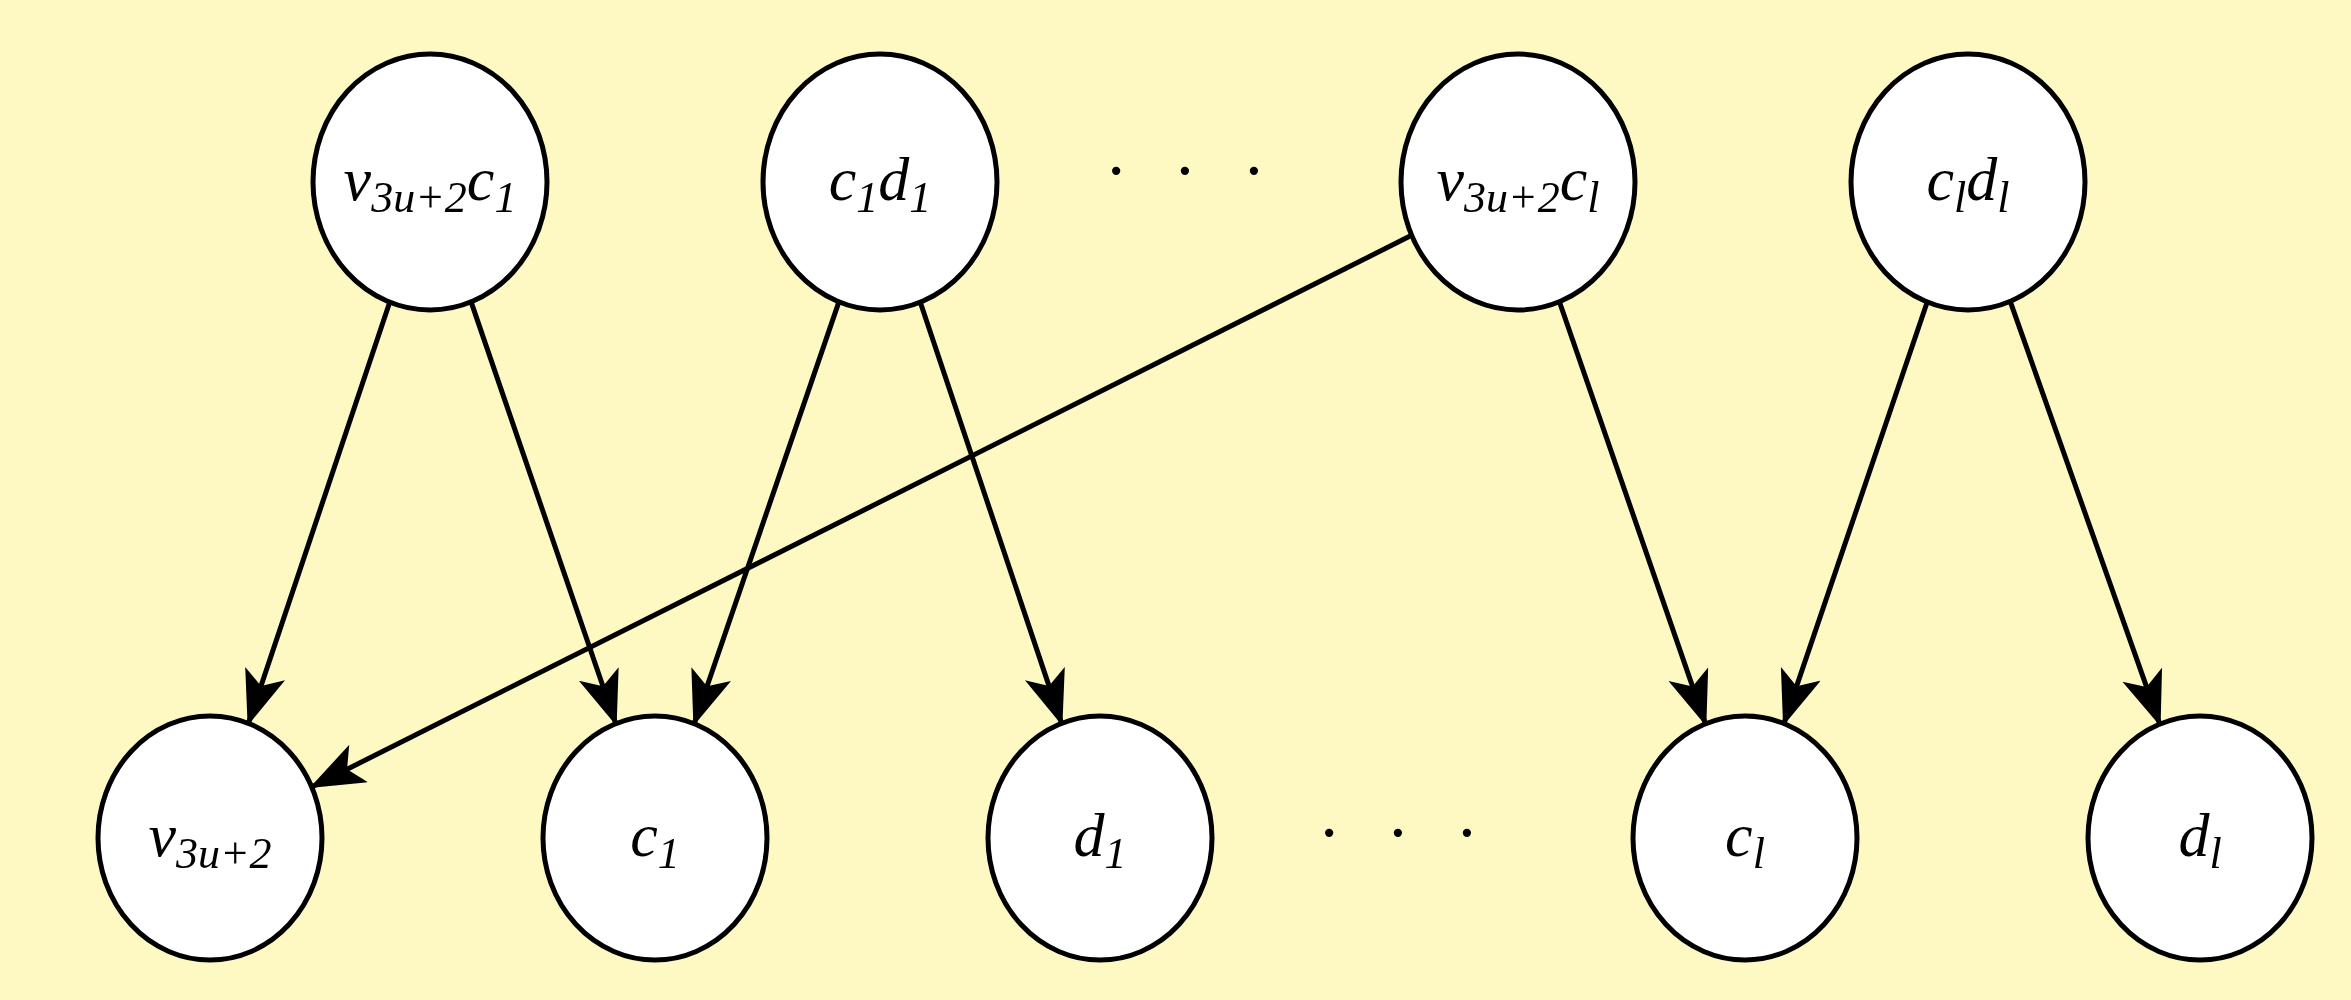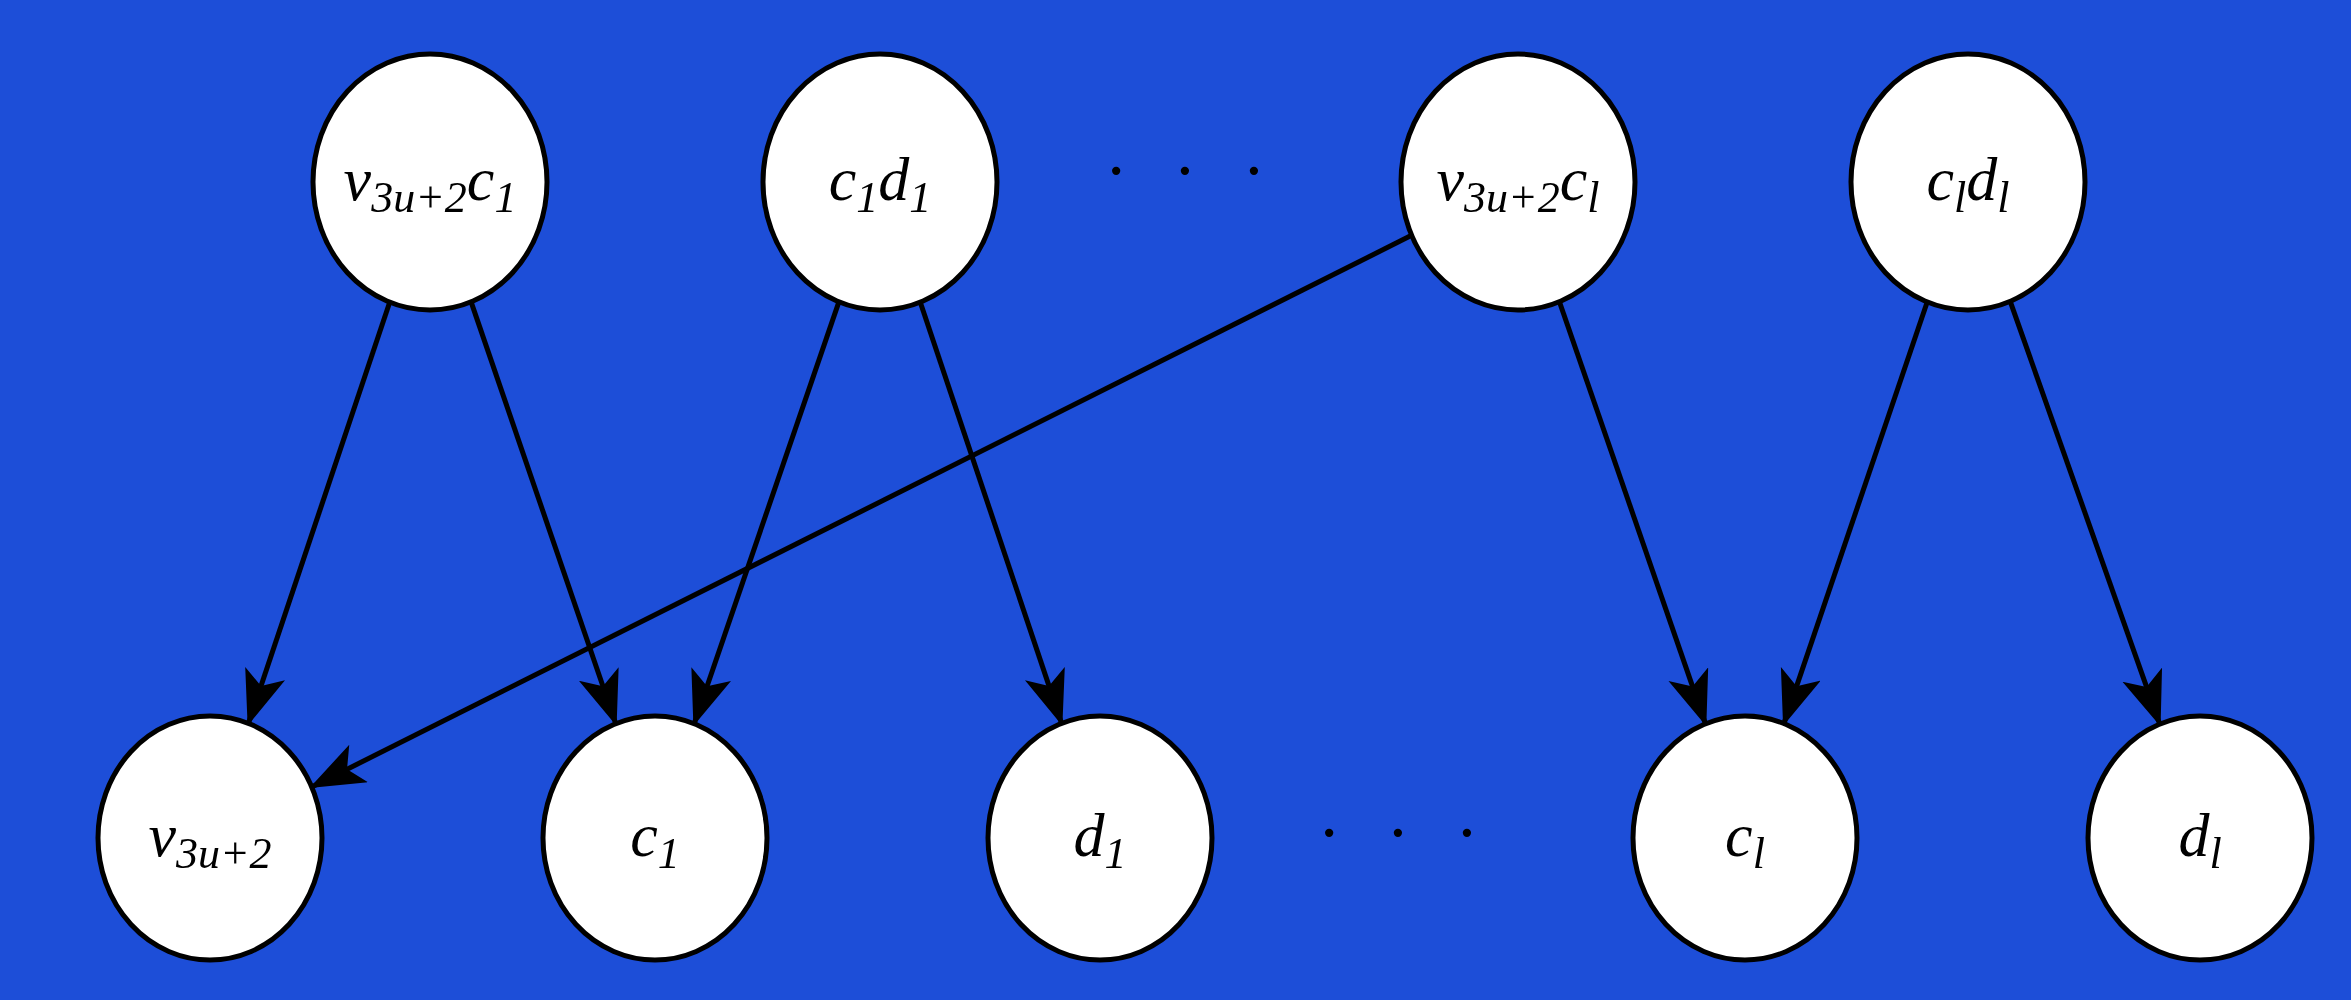--- a/index.html
+++ b/index.html
@@ -4,21 +4,21 @@
 <style>
   html, body {
     margin: 0;
     padding: 0;
     background: #ffffff;
   }
   #stage {
     position: relative;
     width: 2351px;
     height: 1000px;
-    background: #1d4ed8;
+    background: #fef9c3;
     overflow: hidden;
     font-family: "Liberation Serif", "DejaVu Serif", serif;
   }
   svg#graph {
     position: absolute;
     left: 0;
     top: 0;
     width: 2351px;
     height: 1000px;
     display: block;

